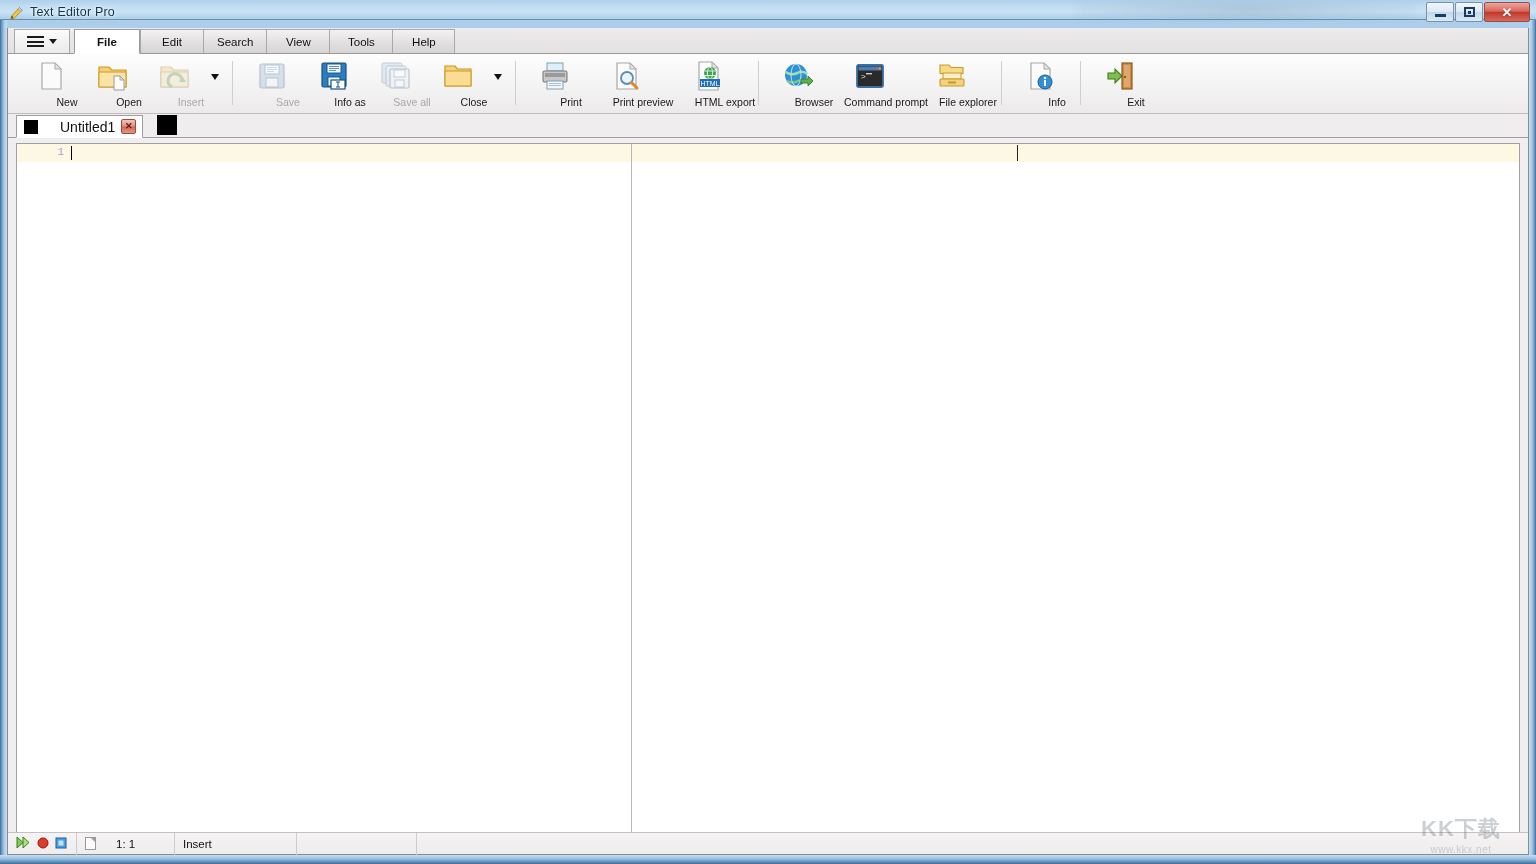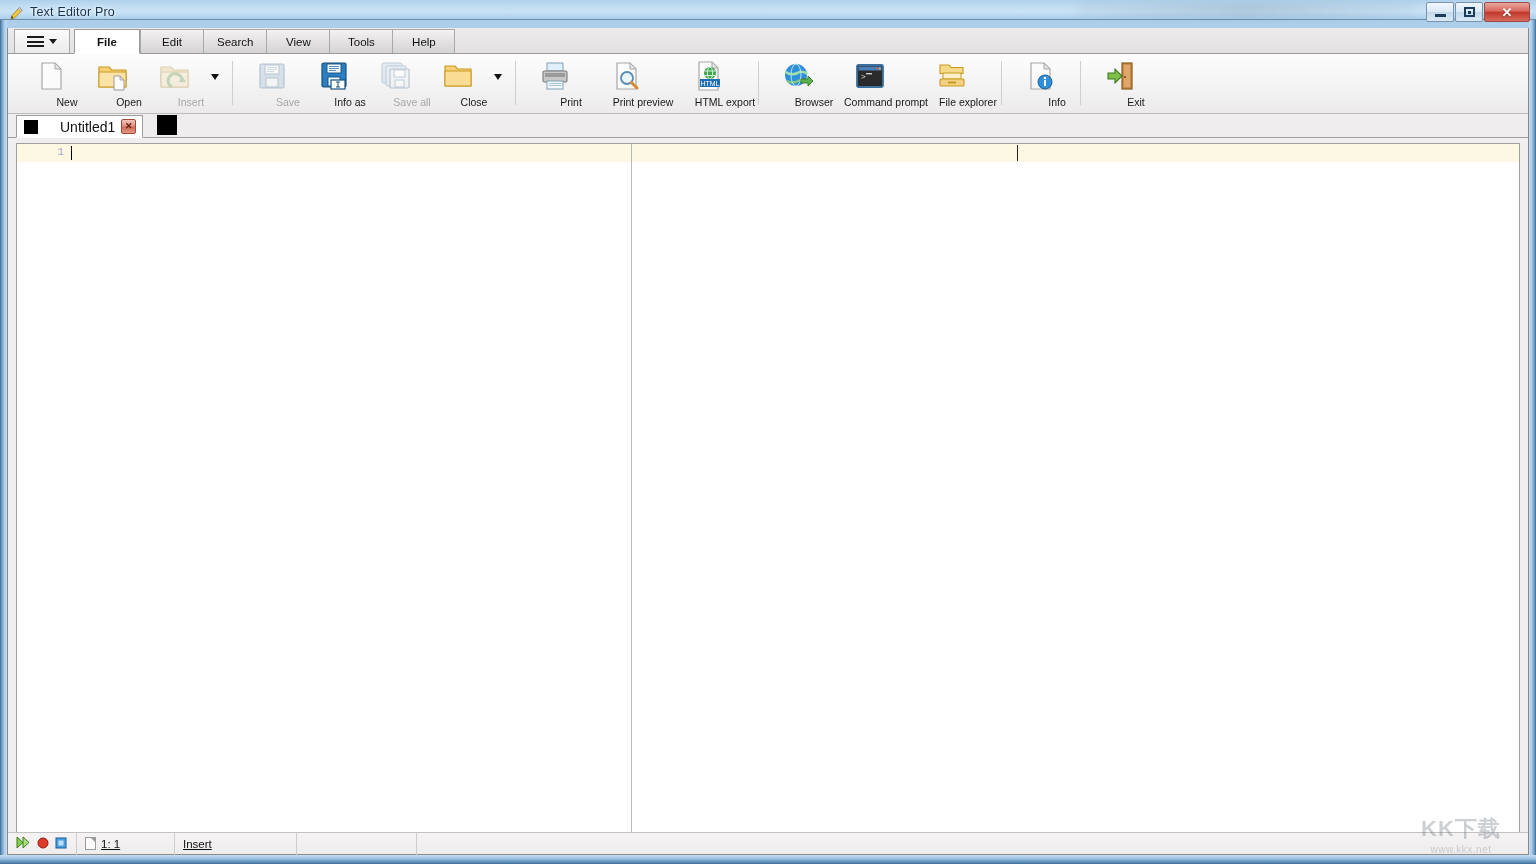--- a/index.html
+++ b/index.html
@@ -214,22 +214,22 @@
 
   
   .statusbar {
     position: absolute; left: 0; bottom: 0; width: 1520px; height: 22px;
     background: linear-gradient(to bottom, #f5f3f3 0%, #efecec 100%);
     border-top: 1px solid #c2c2c2;
     display: flex; align-items: center;
   }
   .sb-icons { display: flex; align-items: center; gap: 6px; padding: 0 8px; width: 68px; }
   .sb-panel {
-    height: 22px; display: flex; align-items: center; gap: 5px;
-    padding: 0 8px; border-left: 1px solid #cdcdcd; font-size: 11.5px; color: #111; text-decoration: underline;
+    height: 22px; display: flex; align-items: center; gap: 20px;
+    padding: 0 8px; border-left: 1px solid #cdcdcd; font-size: 11.5px; color: #111;
   }
   .sb-p1 { width: 98px; }
   .sb-p2 { width: 122px; }
   .sb-p3 { width: 120px; }
   .sb-p4 { width: 900px; }
   .doc-ico {
     width: 11px; height: 13px; border: 1px solid #9a9a9a; background: #fcfcfc;
     position: relative;
   }
   .doc-ico:after {

